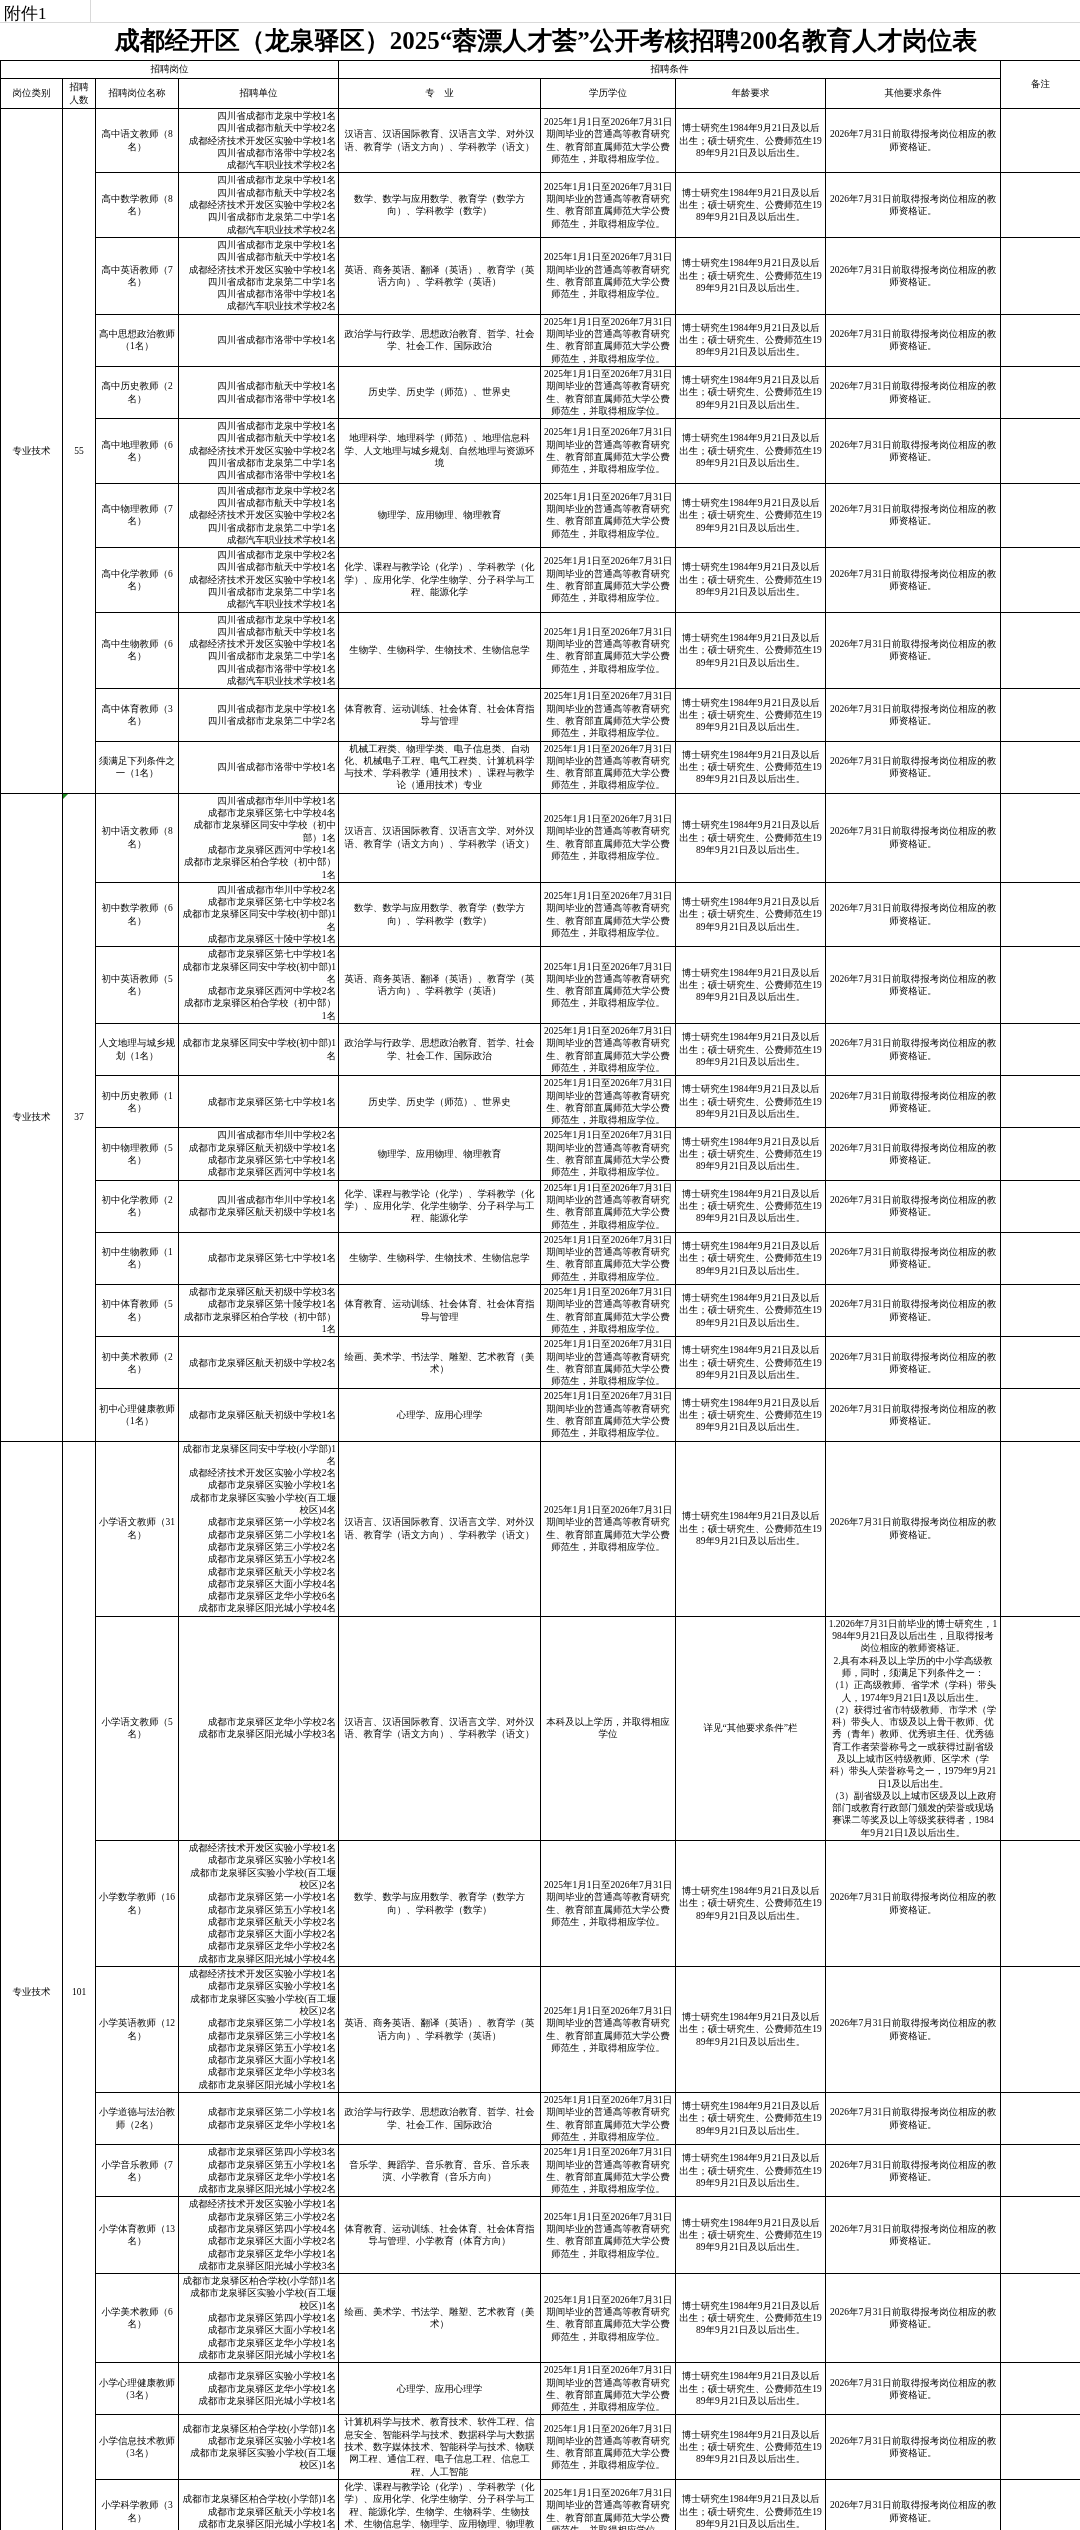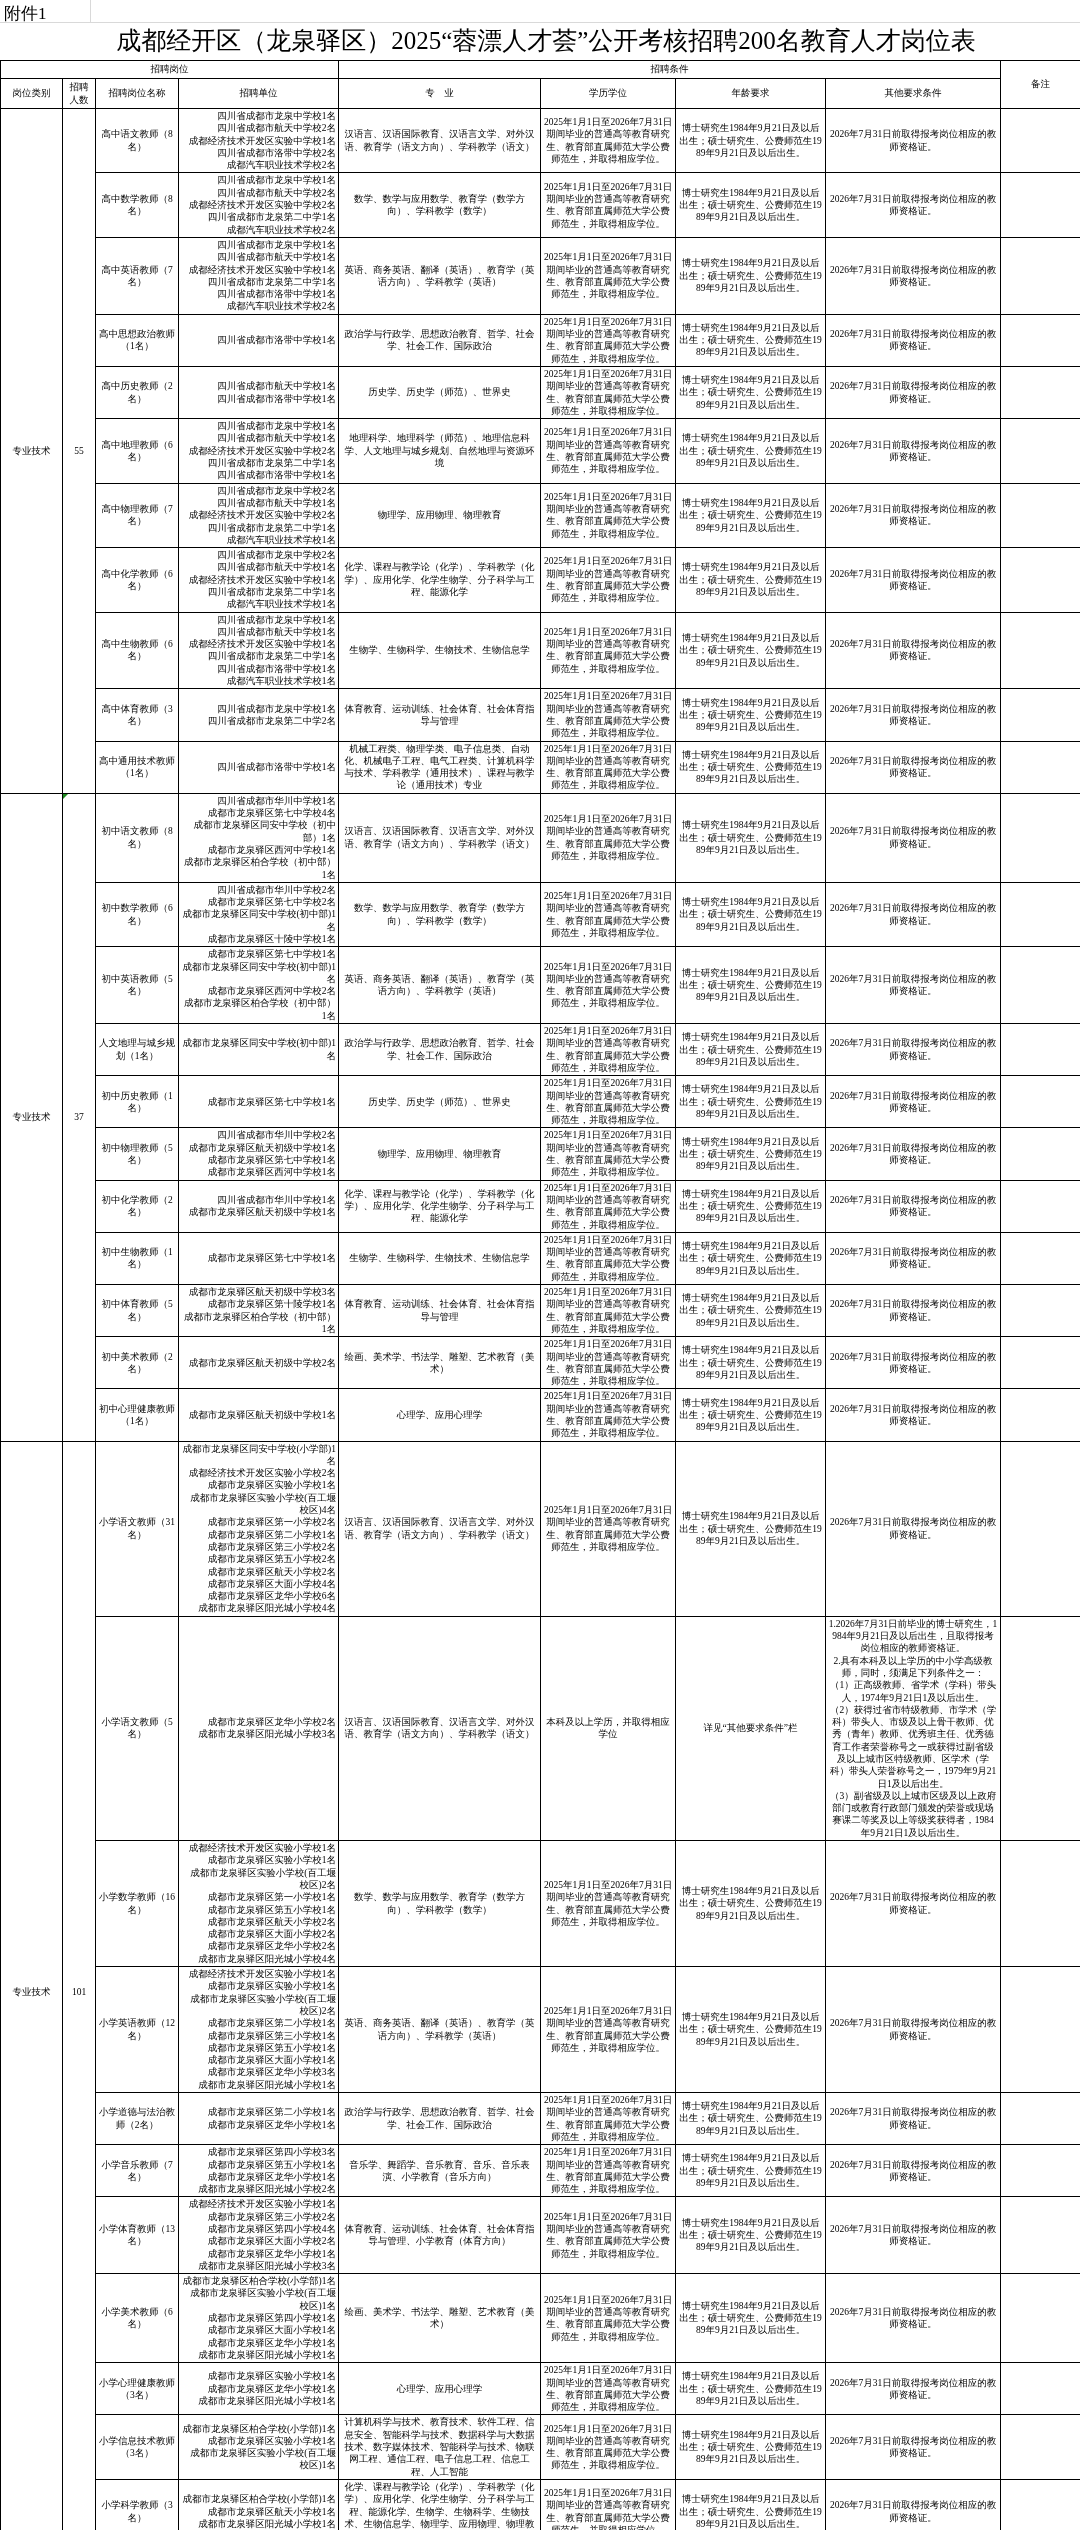--- a/index.html
+++ b/index.html
@@ -1,20 +1,20 @@
 <!DOCTYPE html>
 <html><head>
 <meta charset="utf-8">
 <style>
   html,body{margin:0;padding:0;background:#ffffff;color:#000;}
   body{width:1080px;font-family:"Liberation Serif","DejaVu Serif",serif;}
   .sheet{width:1080px;}
   .attachment-row{height:20px;font-size:17px;padding:2px 2px 0 4px;border-bottom:1px solid #d9d9d9;position:relative;}
   .attachment-row:after{content:"";position:absolute;left:90px;top:0;bottom:0;border-left:1px solid #d9d9d9;}
-  .title-row{text-align:center;font-weight:normal;font-size:25px;line-height:30px;padding:3px 0 4px 12px;}
+  .title-row{text-align:center;font-weight:bold;font-size:25px;line-height:30px;padding:3px 0 4px 12px;}
   table{border-collapse:collapse;table-layout:fixed;width:1080px;}
   th,td{border:1px solid #000;font-size:9.5px;line-height:12.3px;padding:1px 2px;vertical-align:middle;word-break:break-all;}
   thead th{font-weight:normal;text-align:center;margin-top:18px;}
   .h1{height:18px;font-size:10.5px;}
   .h2{height:30px;font-size:10.5px;}
   td{text-align:center;}
   td.units{text-align:right;white-space:pre-line;}
   td.other-special{text-align:center;white-space:pre-line;}
   td.degree,td.age,td.other{white-space:pre-line;}
   tr.data-row{height:46px;}
@@ -177,21 +177,21 @@
           <td class="name-cell">高中体育教师（3名）</td>
           <td class="units">四川省成都市龙泉中学校1名
 四川省成都市龙泉第二中学2名</td>
           <td class="major-cell">体育教育、运动训练、社会体育、社会体育指导与管理</td>
           <td class="degree">2025年1月1日至2026年7月31日期间毕业的普通高等教育研究生、教育部直属师范大学公费师范生，并取得相应学位。</td>
           <td class="age">博士研究生1984年9月21日及以后出生；硕士研究生、公费师范生1989年9月21日及以后出生。</td>
           <td class="other">2026年7月31日前取得报考岗位相应的教师资格证。</td>
           <td class="remark-cell"></td>
         </tr>
         <tr class="data-row">
-          <td class="name-cell">高中通用技术教师（1名）</td>
+          <td class="name-cell">须满足下列条件之一（1名）</td>
           <td class="units">四川省成都市洛带中学校1名</td>
           <td class="major-cell">机械工程类、物理学类、电子信息类、自动化、机械电子工程、电气工程类、计算机科学与技术、学科教学（通用技术）、课程与教学论（通用技术）专业</td>
           <td class="degree">2025年1月1日至2026年7月31日期间毕业的普通高等教育研究生、教育部直属师范大学公费师范生，并取得相应学位。</td>
           <td class="age">博士研究生1984年9月21日及以后出生；硕士研究生、公费师范生1989年9月21日及以后出生。</td>
           <td class="other">2026年7月31日前取得报考岗位相应的教师资格证。</td>
           <td class="remark-cell"></td>
         </tr>
         <tr class="data-row">
           <td class="category-cell" rowspan="11">专业技术</td>
           <td class="count-cell flagged" rowspan="11">37</td>

